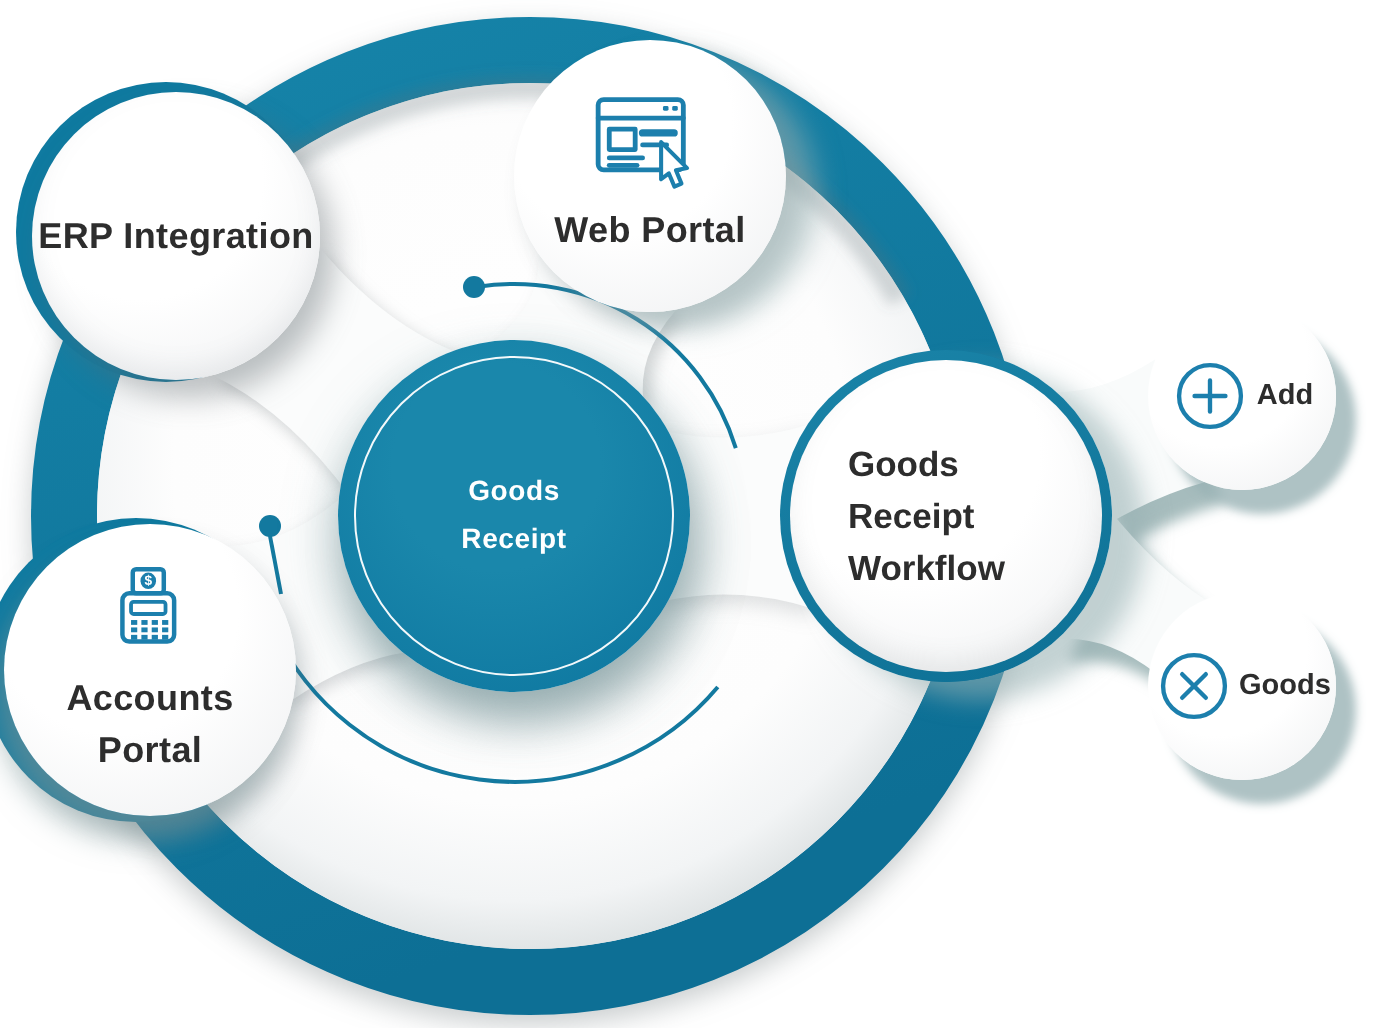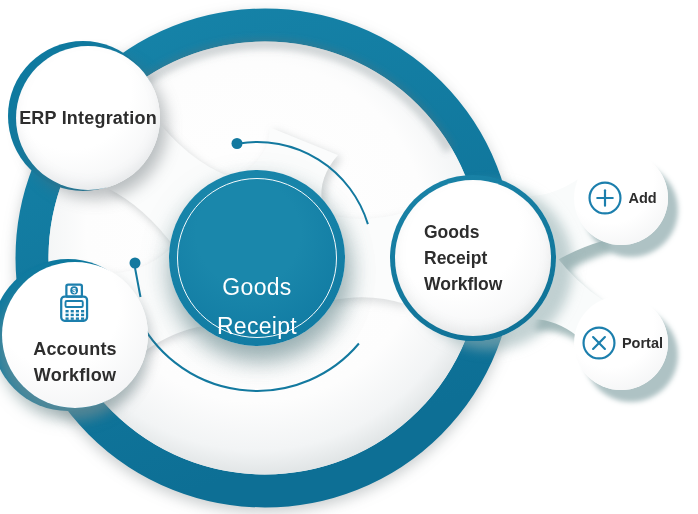--- a/index.html
+++ b/index.html
@@ -33,24 +33,24 @@
       font-size:18px;}
 
   .ap-ring{left:-8px;top:259px;width:152px;height:152px;}
   .ap{left:2px;top:262px;width:146px;height:146px;gap:4px;
       box-shadow:-5px 13px 14px rgba(130,156,158,.5), 4px 9px 12px rgba(95,105,110,.28);
       font-size:18px;}
   .ap .lbl{width:120px;}
 
   .center-circle{
     position:absolute;left:169px;top:170px;width:176px;height:176px;border-radius:50%;
-    display:flex;align-items:flex-end;justify-content:center;text-align:center;
+    display:flex;align-items:center;justify-content:center;text-align:center;
     background:radial-gradient(circle at 45% 36%, #1a87ab 35%, #107aa2 80%, #0c6d93 100%);
     box-shadow:0 12px 26px rgba(105,140,145,.55), 7px 15px 22px rgba(95,125,130,.35);
-    color:#fff;font-weight:normal;font-size:23px;
+    color:#fff;font-weight:bold;font-size:14px;
   }
   .center-circle::after{
     content:"";position:absolute;inset:8px;border:1.5px solid rgba(255,255,255,.95);border-radius:50%;
   }
   .center-circle .lbl{width:96px;line-height:1.7;letter-spacing:.3px;}
 
   .wf-outer{
     position:absolute;left:390px;top:175px;width:166px;height:166px;border-radius:50%;
     background:linear-gradient(160deg,#1a84a8,#0e7095);
     box-shadow:17px 9px 12px rgba(151,177,179,.58);
@@ -132,20 +132,35 @@
     </g>
     <circle cx="237" cy="143.5" r="5.5" fill="#13799f"></circle>
     <circle cx="135" cy="263" r="5.5" fill="#13799f"></circle>
   </svg>
 
   <div class="ring-back erp-ring"></div>
   <div class="node erp">
     <div class="lbl">ERP Integration</div>
   </div>
 
+  <div class="node wp">
+    <svg class="icon" width="60" height="50" viewBox="0 0 62 54">
+      <rect class="stroke-ic" x="3" y="3" width="46" height="38" rx="3"></rect>
+      <line class="stroke-ic" x1="3" y1="13" x2="49" y2="13"></line>
+      <rect class="fill-ic" x="38" y="6.5" width="3" height="2.6" rx="0.8"></rect>
+      <rect class="fill-ic" x="43" y="6.5" width="3" height="2.6" rx="0.8"></rect>
+      <rect class="stroke-ic" x="9" y="19" width="14" height="11"></rect>
+      <line class="stroke-ic" x1="27" y1="21" x2="44" y2="21" style="stroke-width:4;"></line>
+      <line class="stroke-ic" x1="27" y1="27.5" x2="40" y2="27.5"></line>
+      <line class="stroke-ic" x1="9" y1="34.5" x2="27" y2="34.5"></line>
+      <line class="stroke-ic" x1="9" y1="38.5" x2="24" y2="38.5"></line>
+      <path d="M37 26 L51 40 L45 41.2 L48 48.4 L44.2 50 L41.2 42.9 L37 46 Z" fill="#ffffff" stroke="#1c7fad" stroke-width="2.2" stroke-linejoin="round"></path>
+    </svg>
+    <div class="lbl">Web Portal</div>
+  </div>
 
   <div class="ring-back ap-ring"></div>
   <div class="node ap">
     <svg class="icon" width="42" height="50" viewBox="0 0 48 58">
       <rect class="stroke-ic" x="14" y="3" width="18" height="14" rx="2"></rect>
       <rect class="fill-ic" x="18.5" y="5" width="9" height="9.5" rx="4.5"></rect>
       <text x="23" y="12.4" text-anchor="middle" font-size="8" font-weight="bold" fill="#ffffff" font-family="'Liberation Sans',sans-serif">$</text>
       <rect class="stroke-ic" x="8" y="17" width="30" height="28" rx="4"></rect>
       <rect class="stroke-ic" x="13" y="22" width="20" height="7" rx="1.5" style="stroke-width:2.2;"></rect>
       <g class="fill-ic">
@@ -156,21 +171,21 @@
         <rect x="13" y="36.8" width="3.6" height="2.8"></rect>
           <rect x="19" y="36.8" width="3.6" height="2.8"></rect>
         <rect x="25" y="36.8" width="3.6" height="2.8"></rect>
           <rect x="31" y="36.8" width="3.6" height="2.8"></rect>
         <rect x="13" y="41.1" width="3.6" height="2.8"></rect>
           <rect x="19" y="41.1" width="3.6" height="2.8"></rect>
         <rect x="25" y="41.1" width="3.6" height="2.8"></rect>
           <rect x="31" y="41.1" width="3.6" height="2.8"></rect>
       </g>
     </svg>
-    <div class="lbl">Accounts Workflow</div>
+    <div class="lbl">Accounts Portal</div>
   </div>
 
   <div class="center-circle">
     <div class="lbl">Goods Receipt</div>
   </div>
 
   <div class="wf-outer">
     <div class="wf-inner">
       <div class="lbl">Goods Receipt Workflow</div>
     </div>
@@ -184,16 +199,16 @@
     </svg>
     <div class="lbl">Add</div>
   </div>
 
   <div class="action close">
     <svg class="icon" width="40" height="40" viewBox="0 0 44 44">
       <circle class="stroke-ic" cx="22" cy="22" r="17" style="stroke-width:2.4;"></circle>
       <line class="stroke-ic" x1="15.5" y1="15.5" x2="28.5" y2="28.5" style="stroke-width:2.4;"></line>
       <line class="stroke-ic" x1="28.5" y1="15.5" x2="15.5" y2="28.5" style="stroke-width:2.4;"></line>
     </svg>
-    <div class="lbl">Portal</div>
+    <div class="lbl">Goods</div>
   </div>
 
 </div>
 
 </body></html>

